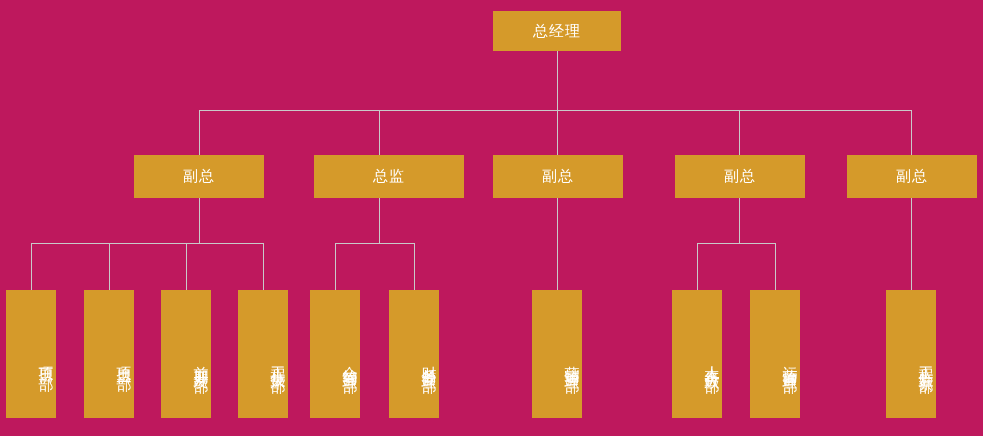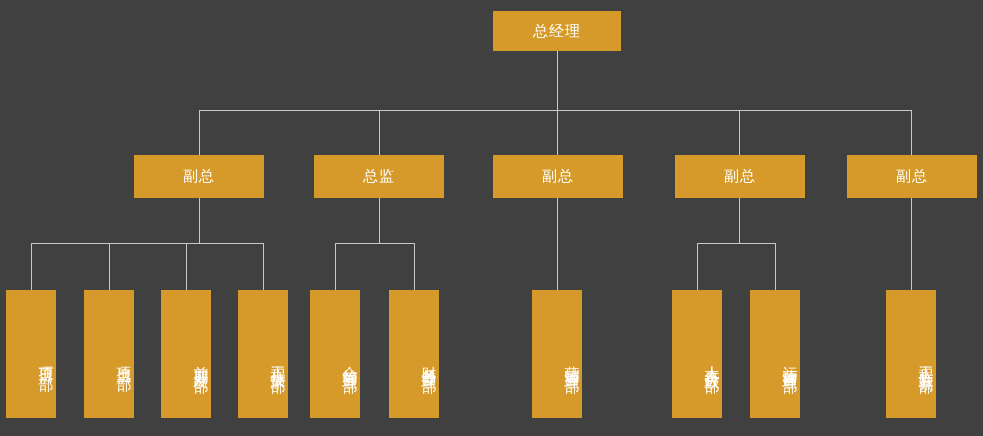--- a/index.html
+++ b/index.html
@@ -8,21 +8,21 @@
     padding: 0;
     background: #ffffff;
   }
   body {
     font-family: "DejaVu Sans", "Liberation Sans", sans-serif;
   }
   #chart-root {
     position: relative;
     width: 983px;
     height: 436px;
-    background: #404040;
+    background: #be185d;
     overflow: hidden;
   }
   .node {
     position: absolute;
     box-sizing: border-box;
     background: #d59a2a;
     color: #ffffff;
     display: flex;
     align-items: center;
     justify-content: center;
@@ -84,21 +84,21 @@
   <div class="connector v" style="left:739px; top:198px; height:45px;"></div>
   <div class="connector h" style="left:697px; top:243px; width:79px;"></div>
   <div class="connector v" style="left:697px; top:243px; height:47px;"></div>
   <div class="connector v" style="left:775px; top:243px; height:47px;"></div>
 
   <div class="connector v" style="left:911px; top:198px; height:92px;"></div>
 
   <div class="node horizontal" style="left:493px; top:11px; width:128px; height:40px;">总经理</div>
 
   <div class="node horizontal" style="left:134px; top:155px; width:130px; height:43px;">副总</div>
-  <div class="node horizontal" style="left:314px; top:155px; width:130px; height:43px;">总监</div>
+  <div class="node horizontal" style="left:314px; top:155px; width:150px; height:43px;">总监</div>
   <div class="node horizontal" style="left:493px; top:155px; width:130px; height:43px;">副总</div>
   <div class="node horizontal" style="left:675px; top:155px; width:130px; height:43px;">副总</div>
   <div class="node horizontal" style="left:847px; top:155px; width:130px; height:43px;">副总</div>
 
   <div class="node vertical" style="left:6px; top:290px; width:50px; height:128px;">项目一部</div>
   <div class="node vertical" style="left:84px; top:290px; width:50px; height:128px;">项目二部</div>
   <div class="node vertical" style="left:161px; top:290px; width:50px; height:128px;">前期开发部</div>
   <div class="node vertical" style="left:238px; top:290px; width:50px; height:128px;">工程技术部</div>
 
   <div class="node vertical" style="left:310px; top:290px; width:50px; height:128px;">合约管理部</div>

